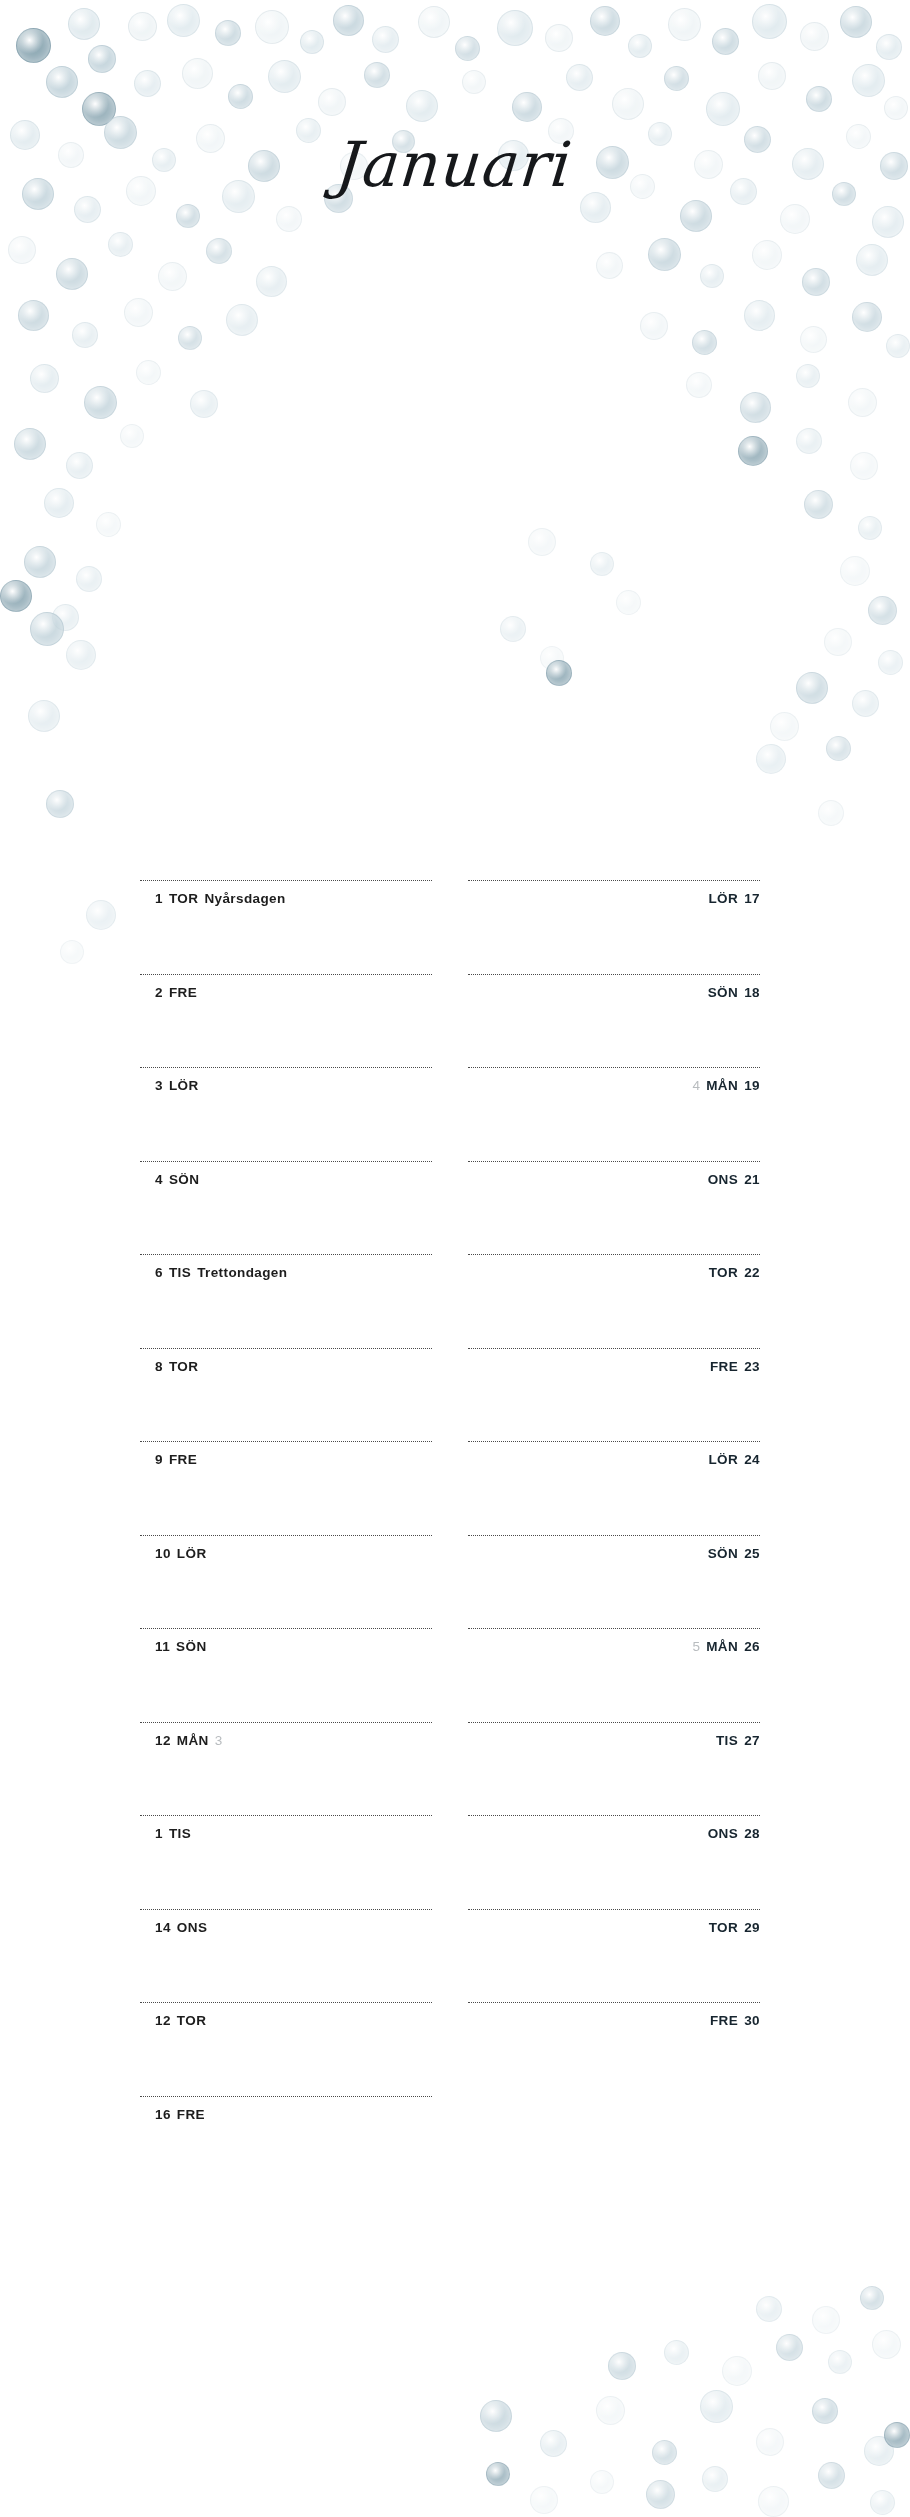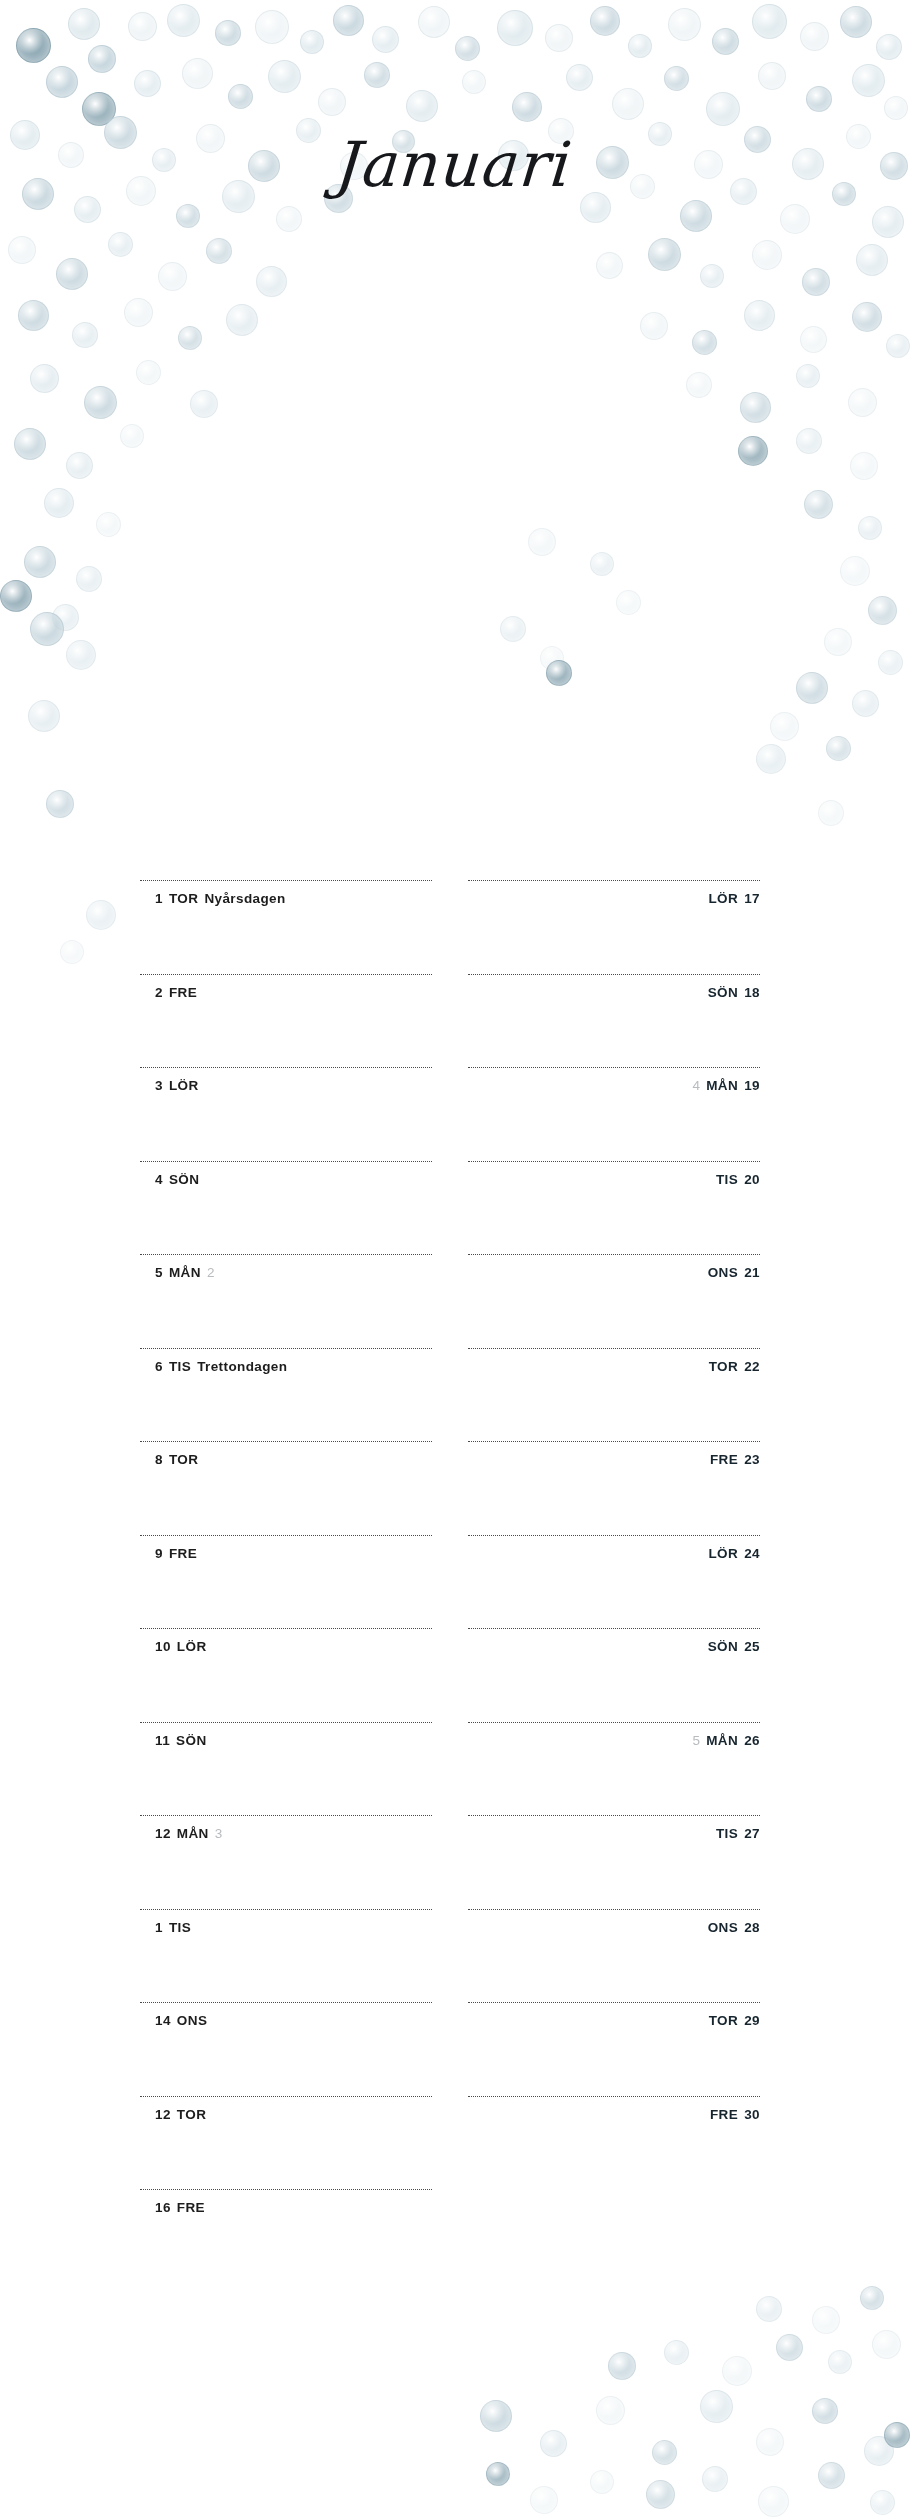--- a/index.html
+++ b/index.html
@@ -247,24 +247,20 @@
           <div class="row-text"><span class="num">2</span><span class="sp"></span><span class="dow">FRE</span></div>
         </div>
         <div class="day-row">
           <div class="rule"></div>
           <div class="row-text"><span class="num">3</span><span class="sp"></span><span class="dow">LÖR</span></div>
         </div>
         <div class="day-row sunday">
           <div class="rule"></div>
           <div class="row-text"><span class="num">4</span><span class="sp"></span><span class="dow">SÖN</span></div>
         </div>
-        <div class="day-row">
-          <div class="rule"></div>
-          <div class="row-text"><span class="num">5</span><span class="sp"></span><span class="dow">MÅN</span><span class="sp"></span><span class="week">2</span></div>
-        </div>
         <div class="day-row holiday">
           <div class="rule"></div>
           <div class="row-text"><span class="num">6</span><span class="sp"></span><span class="dow">TIS</span><span class="sp"></span><span class="label">Trettondagen</span></div>
         </div>
         <div class="day-row">
           <div class="rule"></div>
           <div class="row-text"><span class="num">8</span><span class="sp"></span><span class="dow">TOR</span></div>
         </div>
         <div class="day-row">
           <div class="rule"></div>
@@ -307,24 +303,20 @@
         <div class="day-row sunday">
           <div class="rule"></div>
           <div class="row-text"><span class="dow">SÖN</span><span class="sp"></span><span class="num">18</span></div>
         </div>
         <div class="day-row">
           <div class="rule"></div>
           <div class="row-text"><span class="week">4</span><span class="sp"></span><span class="dow">MÅN</span><span class="sp"></span><span class="num">19</span></div>
         </div>
         <div class="day-row">
           <div class="rule"></div>
-          <div class="row-text"><span class="dow">TIS</span><span class="sp"></span><span class="num">20</span></div>
-        </div>
-        <div class="day-row">
-          <div class="rule"></div>
           <div class="row-text"><span class="dow">ONS</span><span class="sp"></span><span class="num">21</span></div>
         </div>
         <div class="day-row">
           <div class="rule"></div>
           <div class="row-text"><span class="dow">TOR</span><span class="sp"></span><span class="num">22</span></div>
         </div>
         <div class="day-row">
           <div class="rule"></div>
           <div class="row-text"><span class="dow">FRE</span><span class="sp"></span><span class="num">23</span></div>
         </div>

